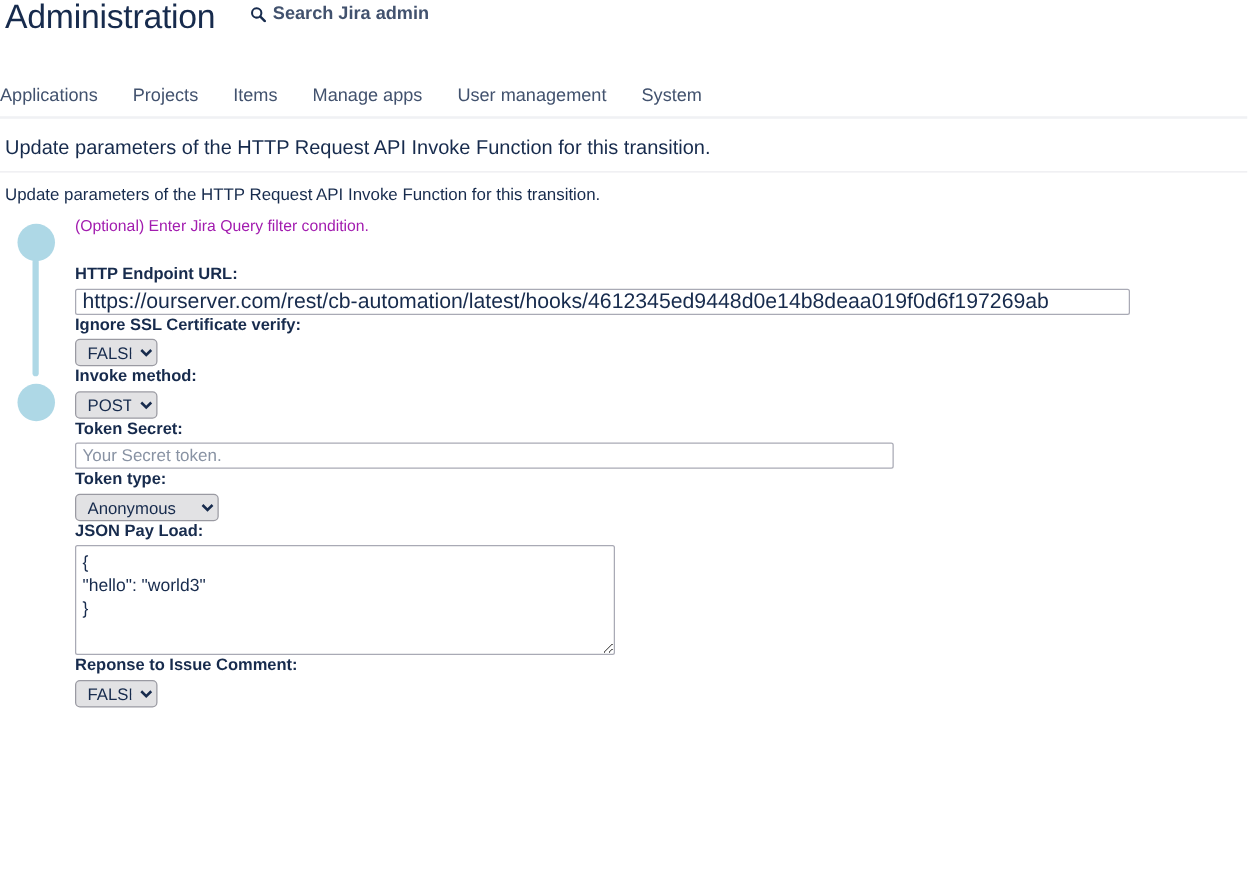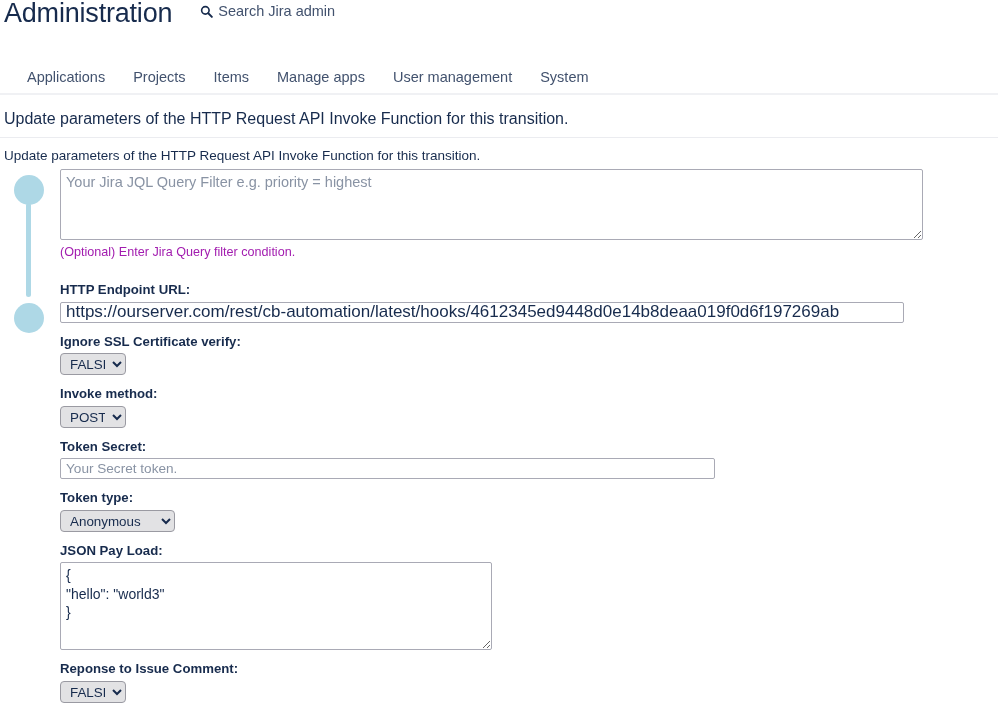--- a/index.html
+++ b/index.html
@@ -34,20 +34,21 @@
   }
   #admin-search {
     display: flex;
     align-items: center;
     gap: 5px;
     margin-left: 28px;
     margin-top: 3px;
     color: #42526e;
     font-size: 14.5px;
     cursor: pointer;
+    font-weight: bold;
   }
   #admin-search .srch-ico {
     display: inline-flex;
     align-items: center;
     justify-content: center;
     width: 13px;
     height: 13px;
     color: #172b4d;
   }
   #admin-search .srch-label { color: #42526e; }
@@ -62,21 +63,21 @@
     padding-left: 0;
   }
   .nav-item {
     font-size: 14.5px;
     color: #42526e;
     padding: 0 14px 9px 14px;
     cursor: pointer;
     white-space: nowrap;
     line-height: 1;
   }
-  .nav-item:first-child { padding-left: 0; margin-left: 27px; }
+  .nav-item:first-child { padding-left: 0; }
 
   
   #page-heading-wrap {
     padding: 14px 0 9px 4px;
     border-bottom: 1px solid #ebecf0;
   }
   #page-heading {
     font-size: 16px;
     font-weight: 400;
     color: #172b4d;
@@ -185,21 +186,21 @@
     padding: 2px 4px 2px 5px;
     height: 22px;
     outline: none;
     cursor: pointer;
     -webkit-appearance: menulist;
     appearance: menulist;
   }
   .sel-sm { width: 66px; }
   .sel-md { width: 115px; }
 
-  .row-gap { margin-top: 11px; }
+  .row-gap { }
 </style>
 </head>
 <body>
 
 <div id="admin-header">
   <h1 id="admin-title">Administration</h1>
   <div id="admin-search">
     <span class="srch-ico">
       <svg width="13" height="13" viewBox="0 0 16 16" fill="none" aria-hidden="true">
         <circle cx="6.6" cy="6.6" r="4.6" stroke="currentColor" stroke-width="2"></circle>
@@ -225,21 +226,20 @@
 
 <div id="page-subtitle">Update parameters of the HTTP Request API Invoke Function for this transition.</div>
 
 <div id="form-body">
 
   <div class="marker" id="marker-1"></div>
   <div class="marker-line"></div>
   <div class="marker" id="marker-2"></div>
 
   <div class="field-group">
-    <textarea id="jql-filter-input" placeholder="Your Jira JQL Query Filter e.g. priority = highest" style=""></textarea>
     <div class="field-help">(Optional) Enter Jira Query filter condition.</div>
   </div>
 
   <div class="field-group" style="margin-top:22px;">
     <label class="field-label">HTTP Endpoint URL:</label>
     <input type="text" id="endpoint-url-input" value="https://ourserver.com/rest/cb-automation/latest/hooks/4612345ed9448d0e14b8deaa019f0d6f197269ab" style="">
   </div>
 
   <div class="field-group row-gap">
     <label class="field-label">Ignore SSL Certificate verify:</label>

